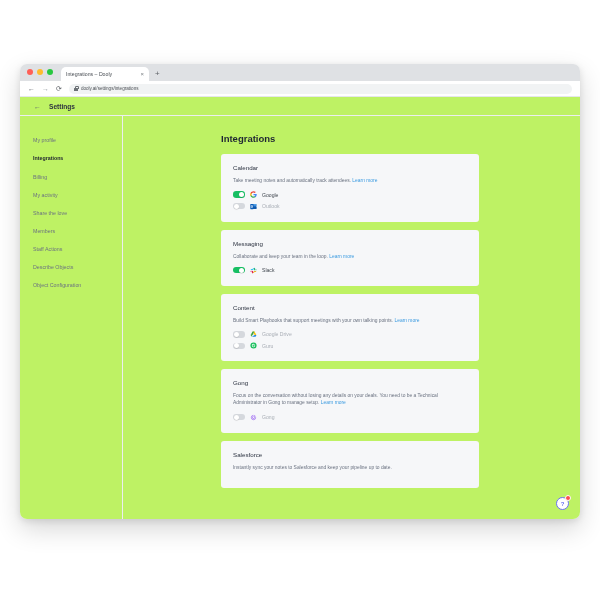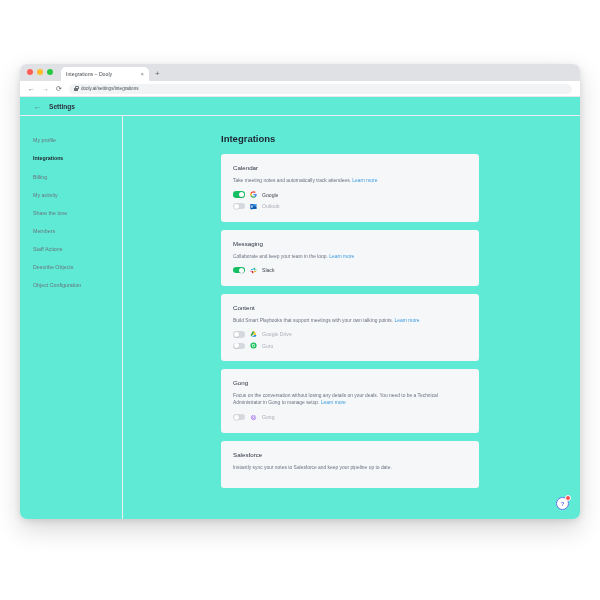--- a/index.html
+++ b/index.html
@@ -81,21 +81,21 @@
   }
   .lock::after {
     content: ""; position: absolute; left: 1px; top: 0;
     width: 2px; height: 2.2px;
     border: 0.6px solid #6b7075; border-bottom: none;
     border-radius: 1.2px 1.2px 0 0;
   }
   .url-text { font-size: 4.6px; color: #4d5156; white-space: nowrap; }
 
   
-  .app { flex: 1; display: flex; flex-direction: column; background: #5eead4; min-height: 0; }
+  .app { flex: 1; display: flex; flex-direction: column; background: #bef264; min-height: 0; }
 
   .app-header {
     height: 19px; flex: none;
     display: flex; align-items: center;
     gap: 8px; padding-left: 14px;
     border-bottom: 1px solid #eceef0;
   }
   .back-arrow { font-size: 7px; color: #5c6370; line-height: 1; }
   .app-header-title { font-size: 6.6px; font-weight: bold; color: #2e3440; }
 

